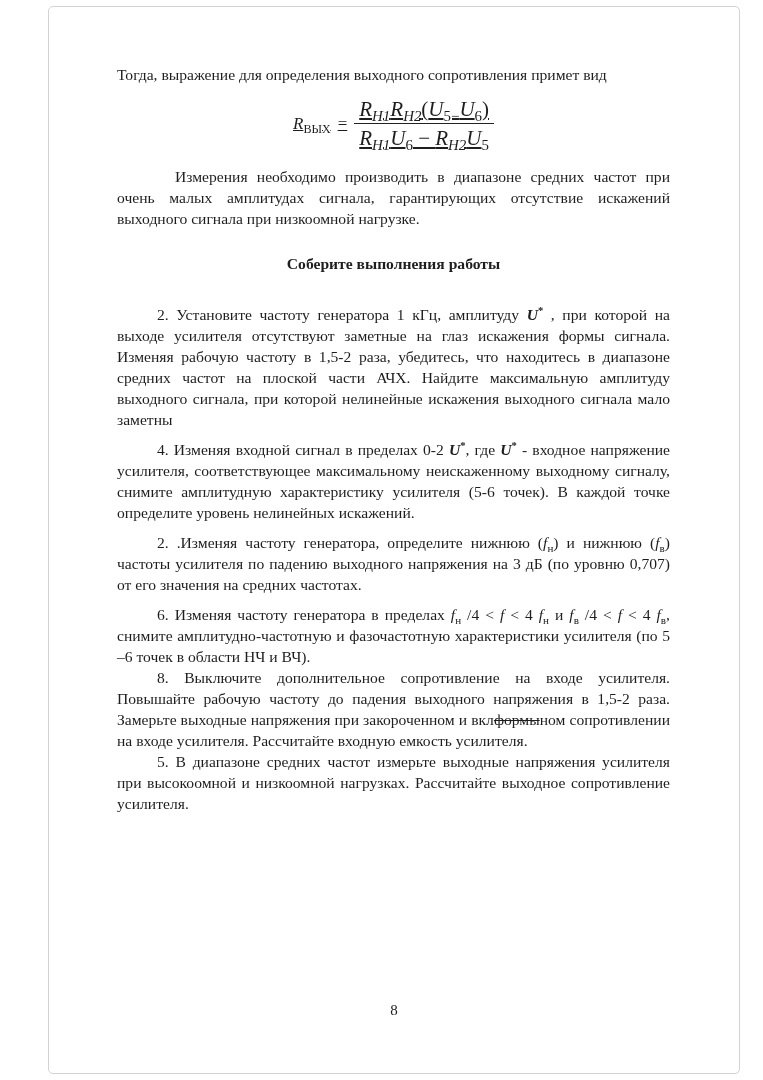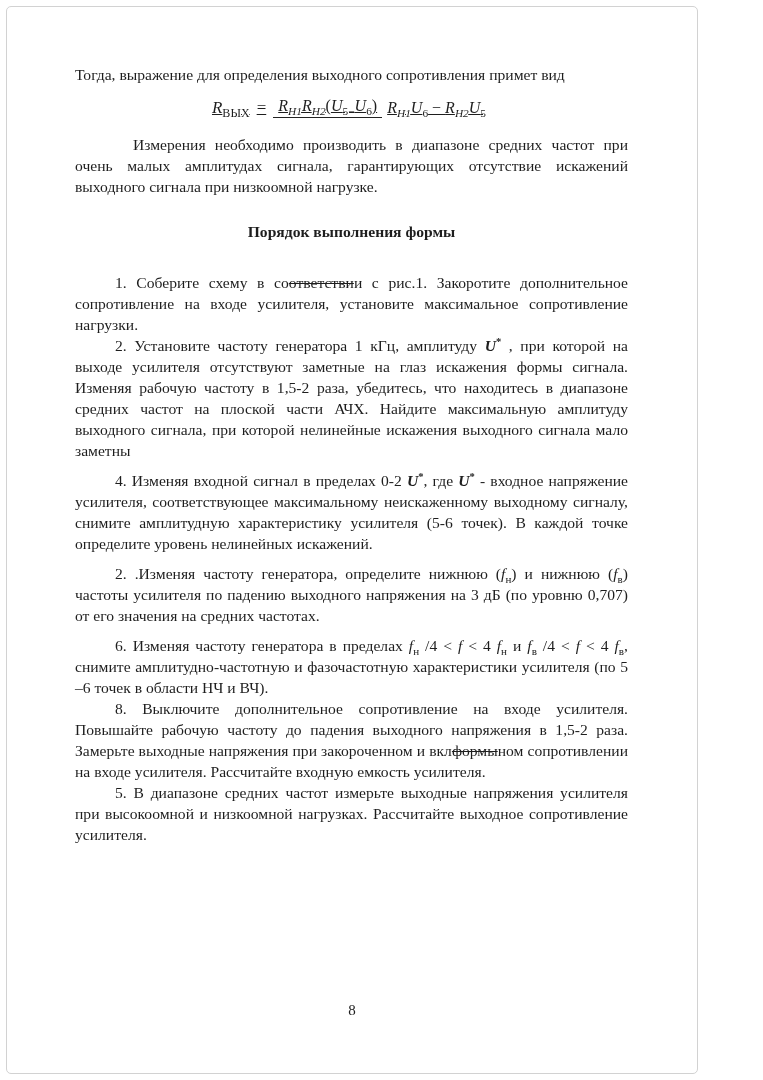--- a/index.html
+++ b/index.html
@@ -5,20 +5,21 @@
   * { box-sizing: border-box; }
   html, body { margin: 0; padding: 0; background: #ffffff; }
   .page {
     position: relative;
     width: 704px;
     height: 1080px;
     background: #ffffff;
     font-family: "Liberation Serif", "DejaVu Serif", serif;
     color: #1e1e1e;
     overflow: hidden;
+    margin-left: 42px;
   }
   .border-frame {
     position: absolute;
     inset: 6px;
     border: 1px solid #d2d2d2;
     border-radius: 5px;
     pointer-events: none;
   }
   .content {
     position: absolute;
@@ -47,23 +48,23 @@
     display: flex;
     justify-content: center;
     align-items: center;
     font-size: 17px;
     line-height: 1.15;
     text-decoration: underline;
   }
   .formula-row .eq { margin: 0 7px; }
   .frac {
     display: inline-flex;
-    flex-direction: row;
-    text-align: center;
-    font-size: 16px;
+    flex-direction: column;
+    text-align: left;
+    font-size: 21px;
   }
   .frac .num {
     padding: 0 5px 2px 5px;
     border-bottom: 1.4px solid #222222;
   }
   .frac .den { padding: 2px 5px 0 5px; }
   sub { font-size: 71%; line-height: 0; }
   sup { font-size: 68%; line-height: 0; }
   .it { font-style: italic; }
   .bd { font-weight: bold; }
@@ -91,23 +92,22 @@
       <span><span class="it">R</span><sub>ВЫХ</sub></span>
       <span class="eq">=</span>
       <span class="frac">
         <span class="num"><span class="it">R</span><sub class="it">Н1</sub><span class="it">R</span><sub class="it">Н2</sub><span>(</span><span class="it">U</span><sub>5−</sub><span class="it">U</span><sub>6</sub><span>)</span></span>
         <span class="den"><span class="it">R</span><sub class="it">Н1</sub><span class="it">U</span><sub>6</sub><span> − </span><span class="it">R</span><sub class="it">Н2</sub><span class="it">U</span><sub>5</sub></span>
       </span>
     </div>
 
     <p class="indent note">Измерения необходимо производить в диапазоне средних частот при очень малых амплитудах сигнала, гарантирующих отсутствие искажений выходного сигнала при низкоомной нагрузке.</p>
 
-    <p class="heading">Порядок выполнения формы</p>
+    <p class="heading">Соберите выполнения работы</p>
 
-    <p class="step"><span>1. Соберите схему в со</span><span class="strike">ответстви</span><span>и с рис.1. Закоротите дополнительное сопротивление на входе усилителя, установите максимальное сопротивление нагрузки.</span></p>
     <p class="step"><span>2. Установите частоту генератора 1 кГц, амплитуду </span><span class="it bd">U</span><sup class="bd">*</sup><span> , при которой на выходе усилителя отсутствуют заметные на глаз искажения формы сигнала. Изменяя рабочую частоту в 1,5-2 раза, убедитесь, что находитесь в диапазоне средних частот на плоской части АЧХ. Найдите максимальную амплитуду выходного сигнала, при которой нелинейные искажения выходного сигнала мало заметны</span></p>
     <p class="step gap-before"><span>4. Изменяя входной сигнал в пределах 0-2 </span><span class="it bd">U</span><sup class="bd">*</sup><span>,  где </span><span class="it bd">U</span><sup class="bd">*</sup><span> -  входное напряжение усилителя, соответствующее максимальному неискаженному выходному сигналу, снимите амплитудную характеристику усилителя (5-6 точек). В каждой точке определите уровень нелинейных искажений.</span></p>
     <p class="step gap-before"><span>2. .Изменяя частоту генератора, определите нижнюю (</span><span class="it">f</span><sub>н</sub><span>) и нижнюю (</span><span class="it">f</span><sub>в</sub><span>) частоты усилителя по падению выходного напряжения на 3 дБ (по уровню 0,707) от его значения на средних частотах.</span></p>
     <p class="step gap-before"><span>6. Изменяя частоту генератора в пределах  </span><span class="it">f</span><sub>н</sub><span> /4 &lt; </span><span class="it">f</span><span> &lt; 4 </span><span class="it">f</span><sub>н</sub><span> и </span><span class="it">f</span><sub>в</sub><span> /4 &lt; </span><span class="it">f</span><span> &lt; 4 </span><span class="it">f</span><sub>в</sub><span>, снимите амплитудно-частотную и фазочастотную характеристики усилителя (по 5 –6 точек в области НЧ и ВЧ).</span></p>
     <p class="step"><span>8. Выключите дополнительное сопротивление на входе усилителя. Повышайте рабочую частоту до падения выходного напряжения в 1,5-2 раза. Замерьте выходные напряжения при закороченном и вкл</span><span class="strike">формы</span><span>ном сопротивлении на входе усилителя. Рассчитайте входную емкость усилителя.</span></p>
     <p class="step"><span>5. В диапазоне средних частот измерьте выходные напряжения усилителя при высокоомной и низкоомной нагрузках. Рассчитайте выходное сопротивление усилителя.</span></p>
 
   </div>
 
   <div class="page-num">8</div>

